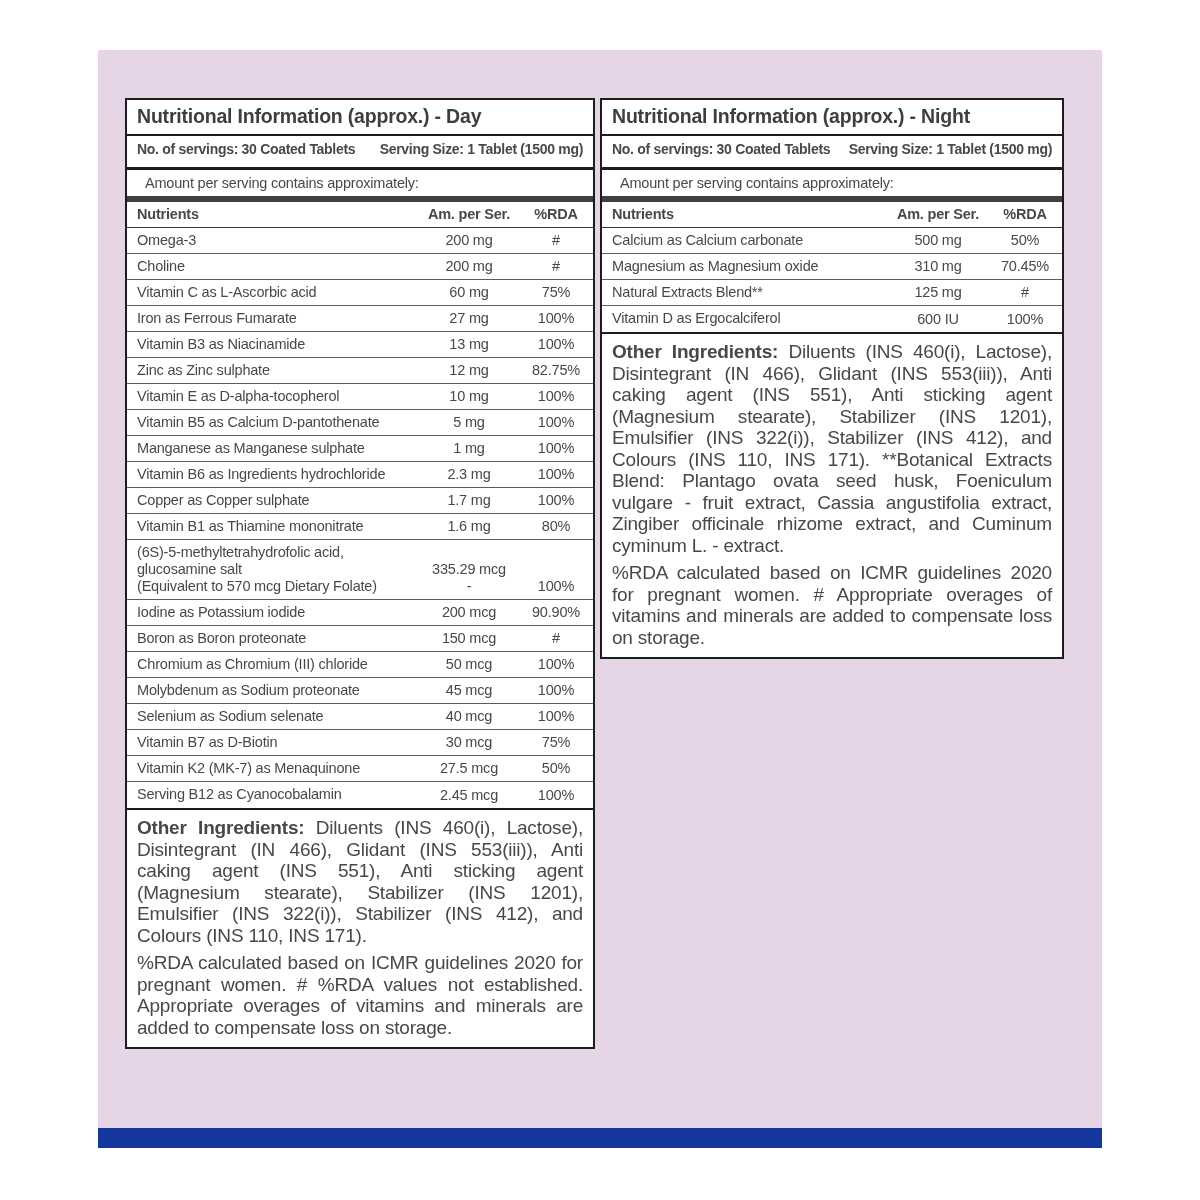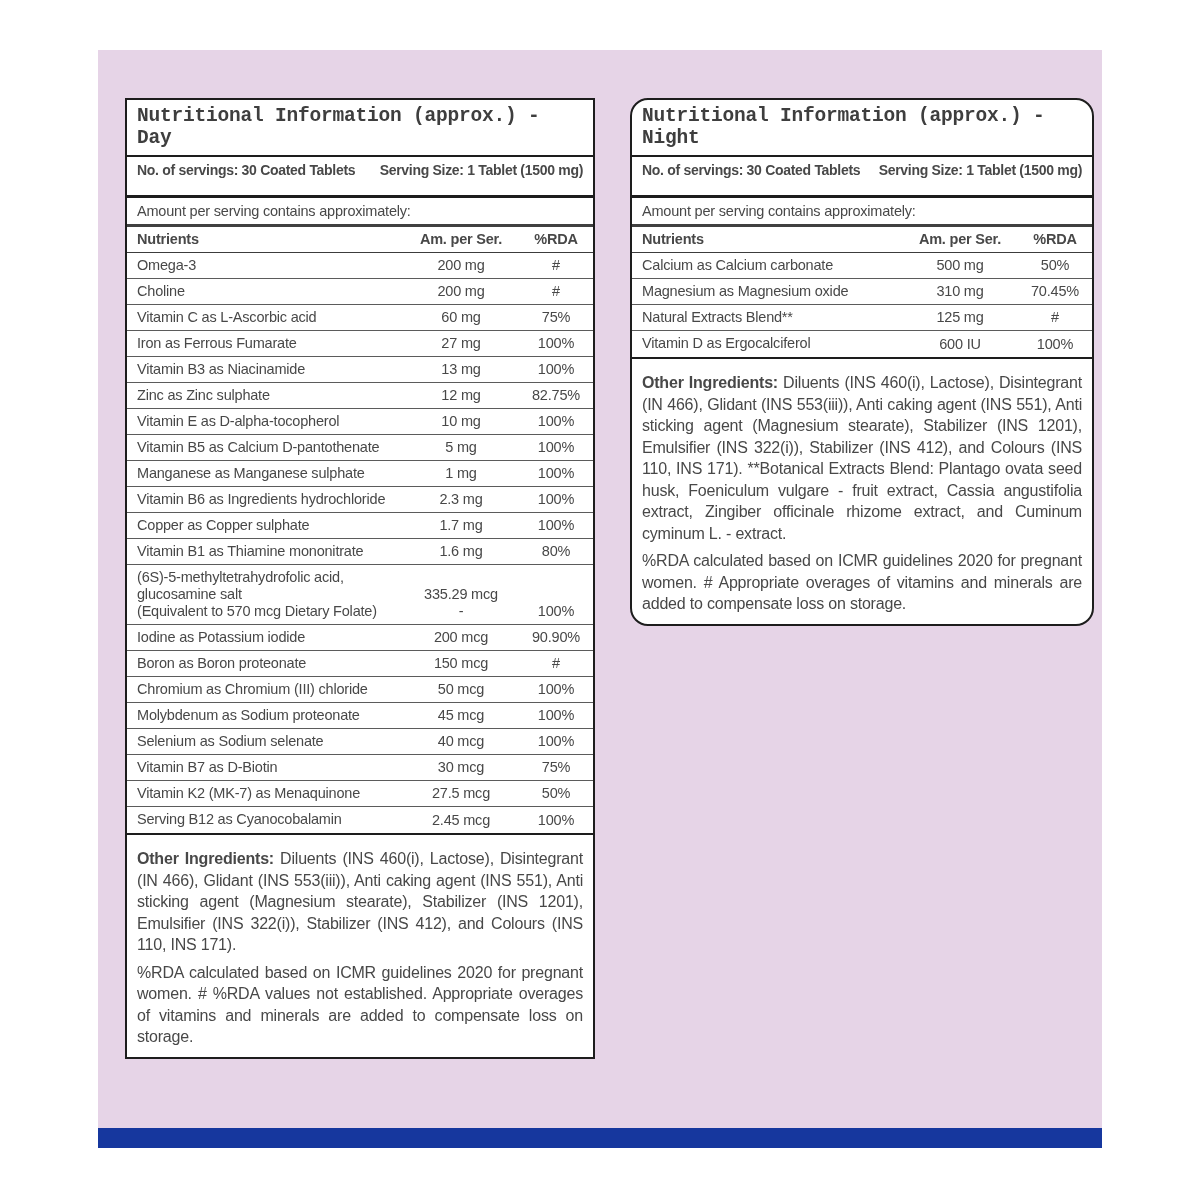--- a/index.html
+++ b/index.html
@@ -14,57 +14,55 @@
   .panel { position: absolute; left: 98px; top: 50px; width: 1004px; height: 1098px; }
   .footer-bar { position: absolute; left: 0; bottom: 0; width: 100%; height: 20px; }
 
   .ntable {
     position: absolute; top: 48px;
     background: #ffffff;
     border: 2.5px solid #1d1d1d;
     letter-spacing: -0.2px;
   }
   .t-day   { left: 27px;  width: 470px; }
-  .t-night { left: 532px; width: 464px; border-radius: 18px; }
+  .t-night { left: 502px; width: 464px; }
 
   .t-title {
     font-weight: bold; font-size: 19.5px; color: #3e3e3e;
     padding: 5px 10px 6px;
     border-bottom: 2px solid #1d1d1d;
-    font-family: Liberation Mono, monospace;
   }
   .t-servings {
     display: flex; justify-content: space-between;
     font-weight: bold; font-size: 14px; letter-spacing: -0.3px;
-    padding: 5px 10px 17px;
+    padding: 5px 10px 10px;
     border-bottom: 3px solid #1d1d1d;
   }
   .t-amount {
     font-size: 14.5px;
-    padding: 5px 10px;
-    border-bottom: 3px solid #404040;
+    padding: 5px 18px;
+    border-bottom: 6px solid #404040;
   }
   .t-row {
     display: flex; align-items: stretch;
     font-size: 14.5px; line-height: 17px;
     padding: 4px 0; min-height: 26px;
     border-bottom: 1px solid #5b5b5b;
-    gap: 8px;
   }
   .t-head { font-weight: bold; border-bottom: 1.5px solid #3c3c3c; }
   .c-name { flex: 1; padding-left: 10px; white-space: pre-line; }
   .c-amt  { width: 100px; text-align: center; white-space: pre-line;
             display: flex; flex-direction: column; justify-content: flex-end; align-items: center; }
   .c-rda  { width: 74px; text-align: right;
             display: flex; flex-direction: column; justify-content: flex-end; align-items: center; }
   .t-body .t-row:last-child { border-bottom: none; }
   .t-footer {
     border-top: 2.5px solid #1d1d1d;
-    padding: 13px 10px 9px;
-    font-size: 16px; line-height: 21.5px;
+    padding: 7px 10px 9px;
+    font-size: 19px; line-height: 21.5px;
   }
   .t-footer p { margin: 0 0 6px; text-align: justify; }
   .t-footer p:last-child { margin-bottom: 0; }
 </style>
 </head>
 <body style="background: rgb(255, 255, 255);">
 
 <div class="page">
   <div class="panel" style="background: rgb(230, 212, 231);">
 

